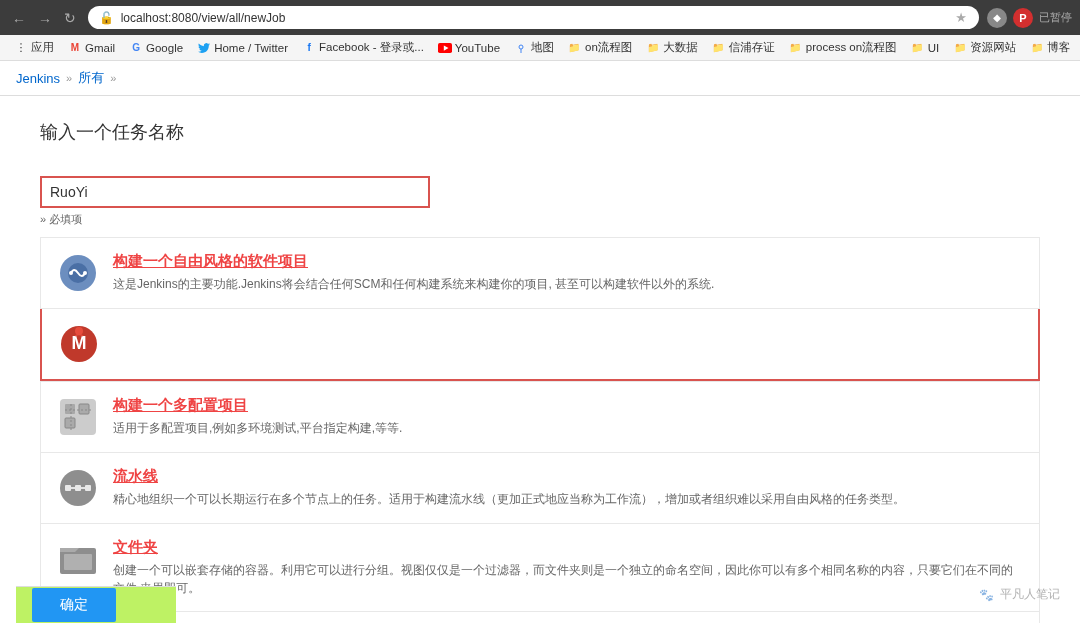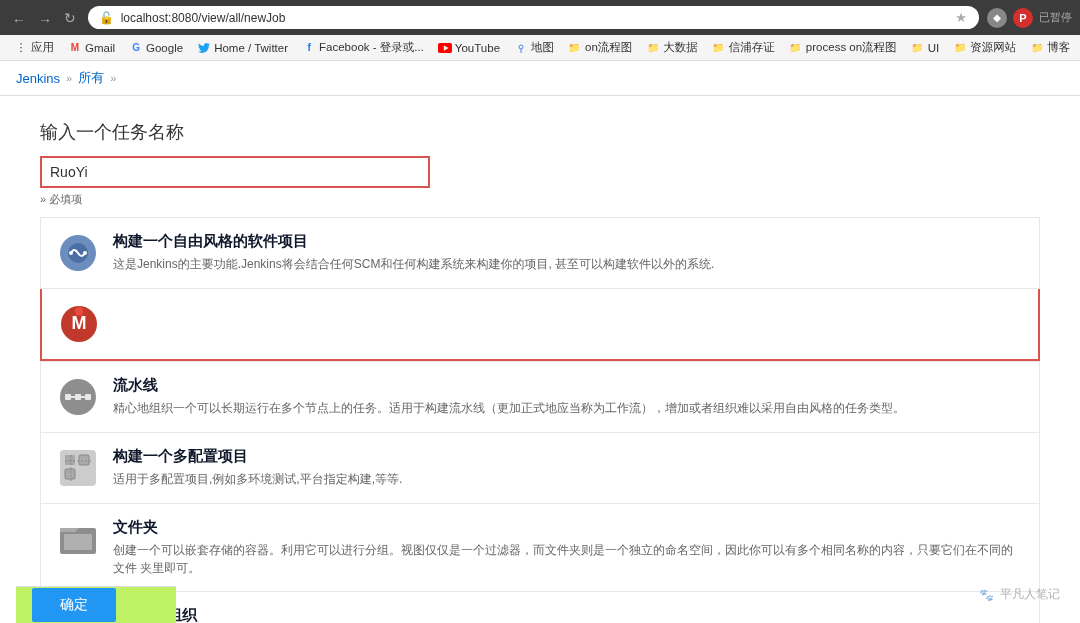--- a/index.html
+++ b/index.html
@@ -106,21 +106,21 @@
 
     .content-area {
       background: #fff;
       margin: 0;
       padding: 24px 40px 24px 40px;
     }
 
     .section-title {
       font-size: 18px;
       font-weight: normal;
-      margin-bottom: 12px;
+      margin-bottom: 32px;
       color: #333;
     }
 
     .task-name-input-wrapper {
       margin-bottom: 4px;
     }
     .task-name-input {
       border: 2px solid #d9534f;
       padding: 6px 8px;
       font-size: 14px;
@@ -169,22 +169,23 @@
       flex-shrink: 0;
       display: flex;
       align-items: center;
       justify-content: center;
     }
 
     .job-type-text { flex: 1; }
     .job-type-name {
       font-size: 15px;
       font-weight: bold;
-      color: #0f172a;
+      color: #ef4444;
       margin-bottom: 4px;
+      text-decoration: underline;
     }
     .job-type-desc {
       font-size: 12px;
       color: #666;
       line-height: 1.5;
     }
 
     
     .confirm-area {
       position: fixed;
@@ -363,54 +364,54 @@
             <text x="21" y="26" text-anchor="middle" font-size="18" fill="white" font-weight="bold">M</text>
             <circle cx="21" cy="8" r="4" fill="#e74c3c"></circle>
             <path d="M17 13 Q21 10 25 13" fill="none" stroke="#e74c3c" stroke-width="1.5"></path>
           </svg>
         </div>
       </div>
 
       <div class="job-type-item">
         <div class="job-icon">
           <svg width="42" height="42" viewBox="0 0 42 42">
+            <rect x="3" y="3" width="36" height="36" rx="4" fill="#ccc"></rect>
+            <rect x="8" y="8" width="10" height="10" rx="1" fill="#999" opacity="0.7"></rect>
+            <rect x="22" y="8" width="10" height="10" rx="1" fill="#aaa" stroke="#888" stroke-width="1"></rect>
+            <rect x="8" y="22" width="10" height="10" rx="1" fill="#aaa" stroke="#888" stroke-width="1"></rect>
+            <line x1="14" y1="8" x2="14" y2="34" stroke="#888" stroke-width="1" stroke-dasharray="2,2"></line>
+            <line x1="8" y1="14" x2="34" y2="14" stroke="#888" stroke-width="1" stroke-dasharray="2,2"></line>
+          </svg>
+        </div>
+        <div class="job-type-text">
+          <div class="job-type-name">构建一个多配置项目</div>
+          <div class="job-type-desc">适用于多配置项目,例如多环境测试,平台指定构建,等等.</div>
+        </div>
+      </div>
+
+      <div class="job-type-item">
+        <div class="job-icon">
+          <svg width="42" height="42" viewBox="0 0 42 42">
             <rect x="3" y="3" width="36" height="36" rx="18" fill="#8e8e8e"></rect>
             <rect x="8" y="18" width="6" height="6" rx="1" fill="white" opacity="0.8"></rect>
             <rect x="18" y="18" width="6" height="6" rx="1" fill="white" opacity="0.8"></rect>
             <rect x="28" y="18" width="6" height="6" rx="1" fill="white" opacity="0.8"></rect>
             <line x1="14" y1="21" x2="18" y2="21" stroke="white" stroke-width="1.5"></line>
             <line x1="24" y1="21" x2="28" y2="21" stroke="white" stroke-width="1.5"></line>
           </svg>
         </div>
         <div class="job-type-text">
           <div class="job-type-name">流水线</div>
           <div class="job-type-desc">精心地组织一个可以长期运行在多个节点上的任务。适用于构建流水线（更加正式地应当称为工作流），增加或者组织难以采用自由风格的任务类型。</div>
         </div>
       </div>
 
       <div class="job-type-item">
         <div class="job-icon">
           <svg width="42" height="42" viewBox="0 0 42 42">
-            <rect x="3" y="3" width="36" height="36" rx="4" fill="#ccc"></rect>
-            <rect x="8" y="8" width="10" height="10" rx="1" fill="#999" opacity="0.7"></rect>
-            <rect x="22" y="8" width="10" height="10" rx="1" fill="#aaa" stroke="#888" stroke-width="1"></rect>
-            <rect x="8" y="22" width="10" height="10" rx="1" fill="#aaa" stroke="#888" stroke-width="1"></rect>
-            <line x1="14" y1="8" x2="14" y2="34" stroke="#888" stroke-width="1" stroke-dasharray="2,2"></line>
-            <line x1="8" y1="14" x2="34" y2="14" stroke="#888" stroke-width="1" stroke-dasharray="2,2"></line>
-          </svg>
-        </div>
-        <div class="job-type-text">
-          <div class="job-type-name">构建一个多配置项目</div>
-          <div class="job-type-desc">适用于多配置项目,例如多环境测试,平台指定构建,等等.</div>
-        </div>
-      </div>
-
-      <div class="job-type-item">
-        <div class="job-icon">
-          <svg width="42" height="42" viewBox="0 0 42 42">
             <rect x="3" y="10" width="36" height="26" rx="2" fill="#8e8e8e"></rect>
             <path d="M3 10 L3 14 L18 14 L22 10 Z" fill="#aaa"></path>
             <rect x="7" y="16" width="28" height="16" rx="1" fill="#b0b0b0"></rect>
           </svg>
         </div>
         <div class="job-type-text">
           <div class="job-type-name">文件夹</div>
           <div class="job-type-desc">创建一个可以嵌套存储的容器。利用它可以进行分组。视图仅仅是一个过滤器，而文件夹则是一个独立的命名空间，因此你可以有多个相同名称的内容，只要它们在不同的文件 夹里即可。</div>
         </div>
       </div>

